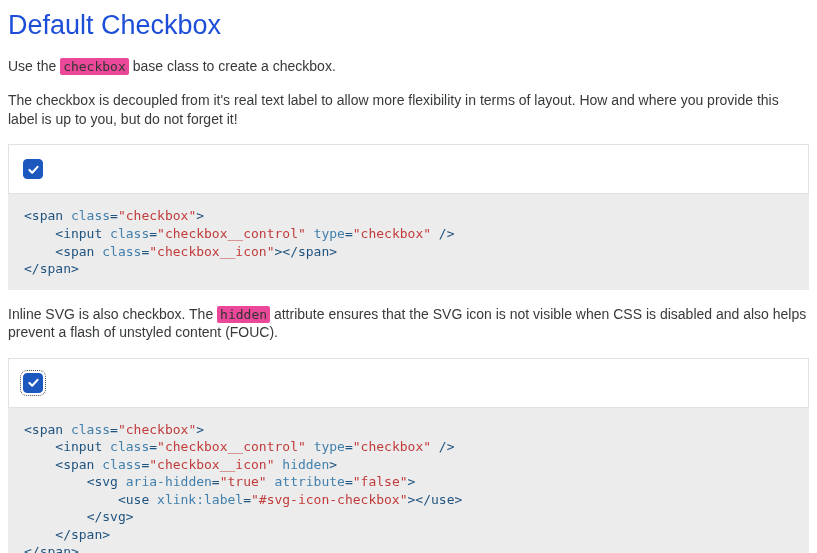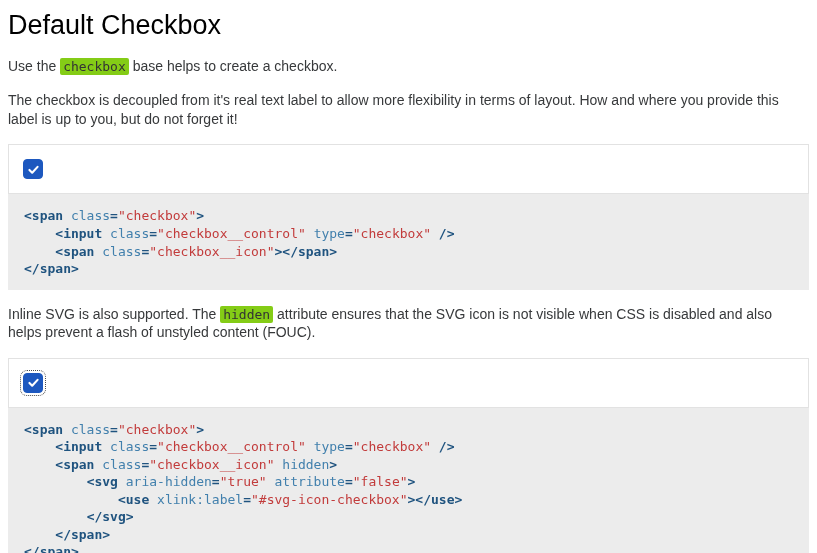--- a/index.html
+++ b/index.html
@@ -11,32 +11,32 @@
     color: #333333;
     font-family: "Liberation Sans", "DejaVu Sans", sans-serif;
     font-size: 14px;
     padding: 8px 8px 10px 8px;
     overflow: hidden;
   }
   h1.page-title {
     margin: 2px 0 16px 0;
     font-size: 27px;
     font-weight: 500;
-    color: #000000;
+    color: #1d4ed8;
     letter-spacing: 0;
   }
   p.body-text {
     margin: 0 0 16px 0;
     line-height: 1.32;
     color: #37393b;
   }
   code.inline-code {
     font-family: "DejaVu Sans Mono", "Liberation Mono", monospace;
     font-size: 13px;
-    background: #84cc16;
+    background: #ec4899;
     color: #333333;
     padding: 1px 3px;
     border-radius: 2px;
   }
   .example { margin: 0 0 15px 0; }
   .demo-area {
     background: #ffffff;
     border: 1px solid #e2e2e2;
     padding: 14px;
     line-height: 0;
@@ -66,52 +66,52 @@
     margin: 0;
     background: var(--code-bg, #ececec);
     padding: 13px 16px 12px 16px;
     font-family: "DejaVu Sans Mono", "Liberation Mono", monospace;
     font-size: 13px;
     line-height: 1.35;
     color: #333333;
     white-space: pre;
     overflow: hidden;
   }
-  .tok-t { color: var(--code-tag, #1f537f); font-weight: bold; }     
+  .tok-t { color: var(--code-tag, #1f537f); }     
   .tok-a { color: var(--code-attr, #4280ad); }    
   .tok-v { color: var(--code-value, #c23b3b); }   
   .tok-p { color: #333333; }                      
 </style>
 </head>
 <body>
 
 <h1 class="page-title">Default Checkbox</h1>
 
 <p class="body-text">
-  <span>Use the </span><code class="inline-code">checkbox</code><span> base helps to create a checkbox.</span>
+  <span>Use the </span><code class="inline-code">checkbox</code><span> base class to create a checkbox.</span>
 </p>
 
 <p class="body-text">The checkbox is decoupled from it's real text label to allow more flexibility in terms of layout. How and where you provide this label is up to you, but do not forget it!</p>
 
 <section class="example">
   <div class="demo-area">
     <span class="cbox checked" role="checkbox" aria-checked="true">
       <svg class="check" viewBox="0 0 16 16" aria-hidden="true">
         <path d="M3 8.6 L6.4 12 L13 4.8" fill="none" stroke="#ffffff" stroke-width="2.6" stroke-linecap="round" stroke-linejoin="round"></path>
       </svg>
     </span>
   </div>
   <pre class="code-block"><span class="tok-t">&lt;span</span><span class="tok-p"> </span><span class="tok-a">class</span><span class="tok-t">=</span><span class="tok-v">"checkbox"</span><span class="tok-t">&gt;</span>
 <span class="tok-p">    </span><span class="tok-t">&lt;input</span><span class="tok-p"> </span><span class="tok-a">class</span><span class="tok-t">=</span><span class="tok-v">"checkbox__control"</span><span class="tok-p"> </span><span class="tok-a">type</span><span class="tok-t">=</span><span class="tok-v">"checkbox"</span><span class="tok-t"> /&gt;</span>
 <span class="tok-p">    </span><span class="tok-t">&lt;span</span><span class="tok-p"> </span><span class="tok-a">class</span><span class="tok-t">=</span><span class="tok-v">"checkbox__icon"</span><span class="tok-t">&gt;&lt;/span&gt;</span>
 <span class="tok-t">&lt;/span&gt;</span></pre>
 </section>
 
 <p class="body-text">
-  <span>Inline SVG is also supported. The </span><code class="inline-code">hidden</code><span> attribute ensures that the SVG icon is not visible when CSS is disabled and also helps prevent a flash of unstyled content (FOUC).</span>
+  <span>Inline SVG is also checkbox. The </span><code class="inline-code">hidden</code><span> attribute ensures that the SVG icon is not visible when CSS is disabled and also helps prevent a flash of unstyled content (FOUC).</span>
 </p>
 
 <section class="example">
   <div class="demo-area">
     <span class="cbox checked focused" role="checkbox" aria-checked="true">
       <svg class="check" viewBox="0 0 16 16" aria-hidden="true">
         <path d="M3 8.6 L6.4 12 L13 4.8" fill="none" stroke="#ffffff" stroke-width="2.6" stroke-linecap="round" stroke-linejoin="round"></path>
       </svg>
     </span>
   </div>

